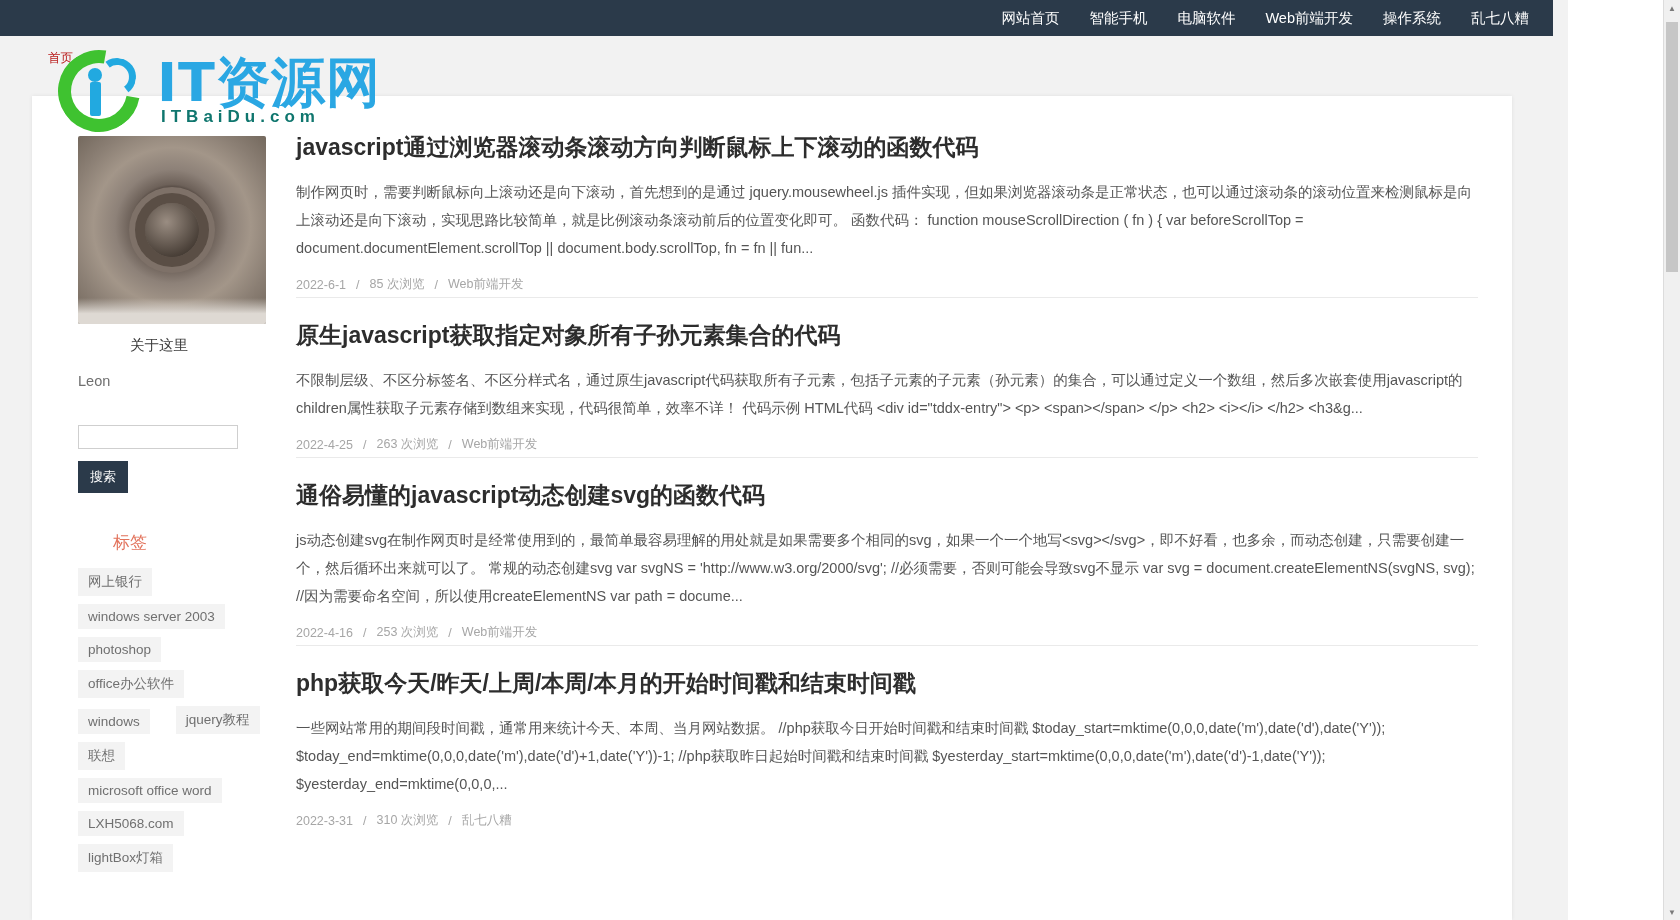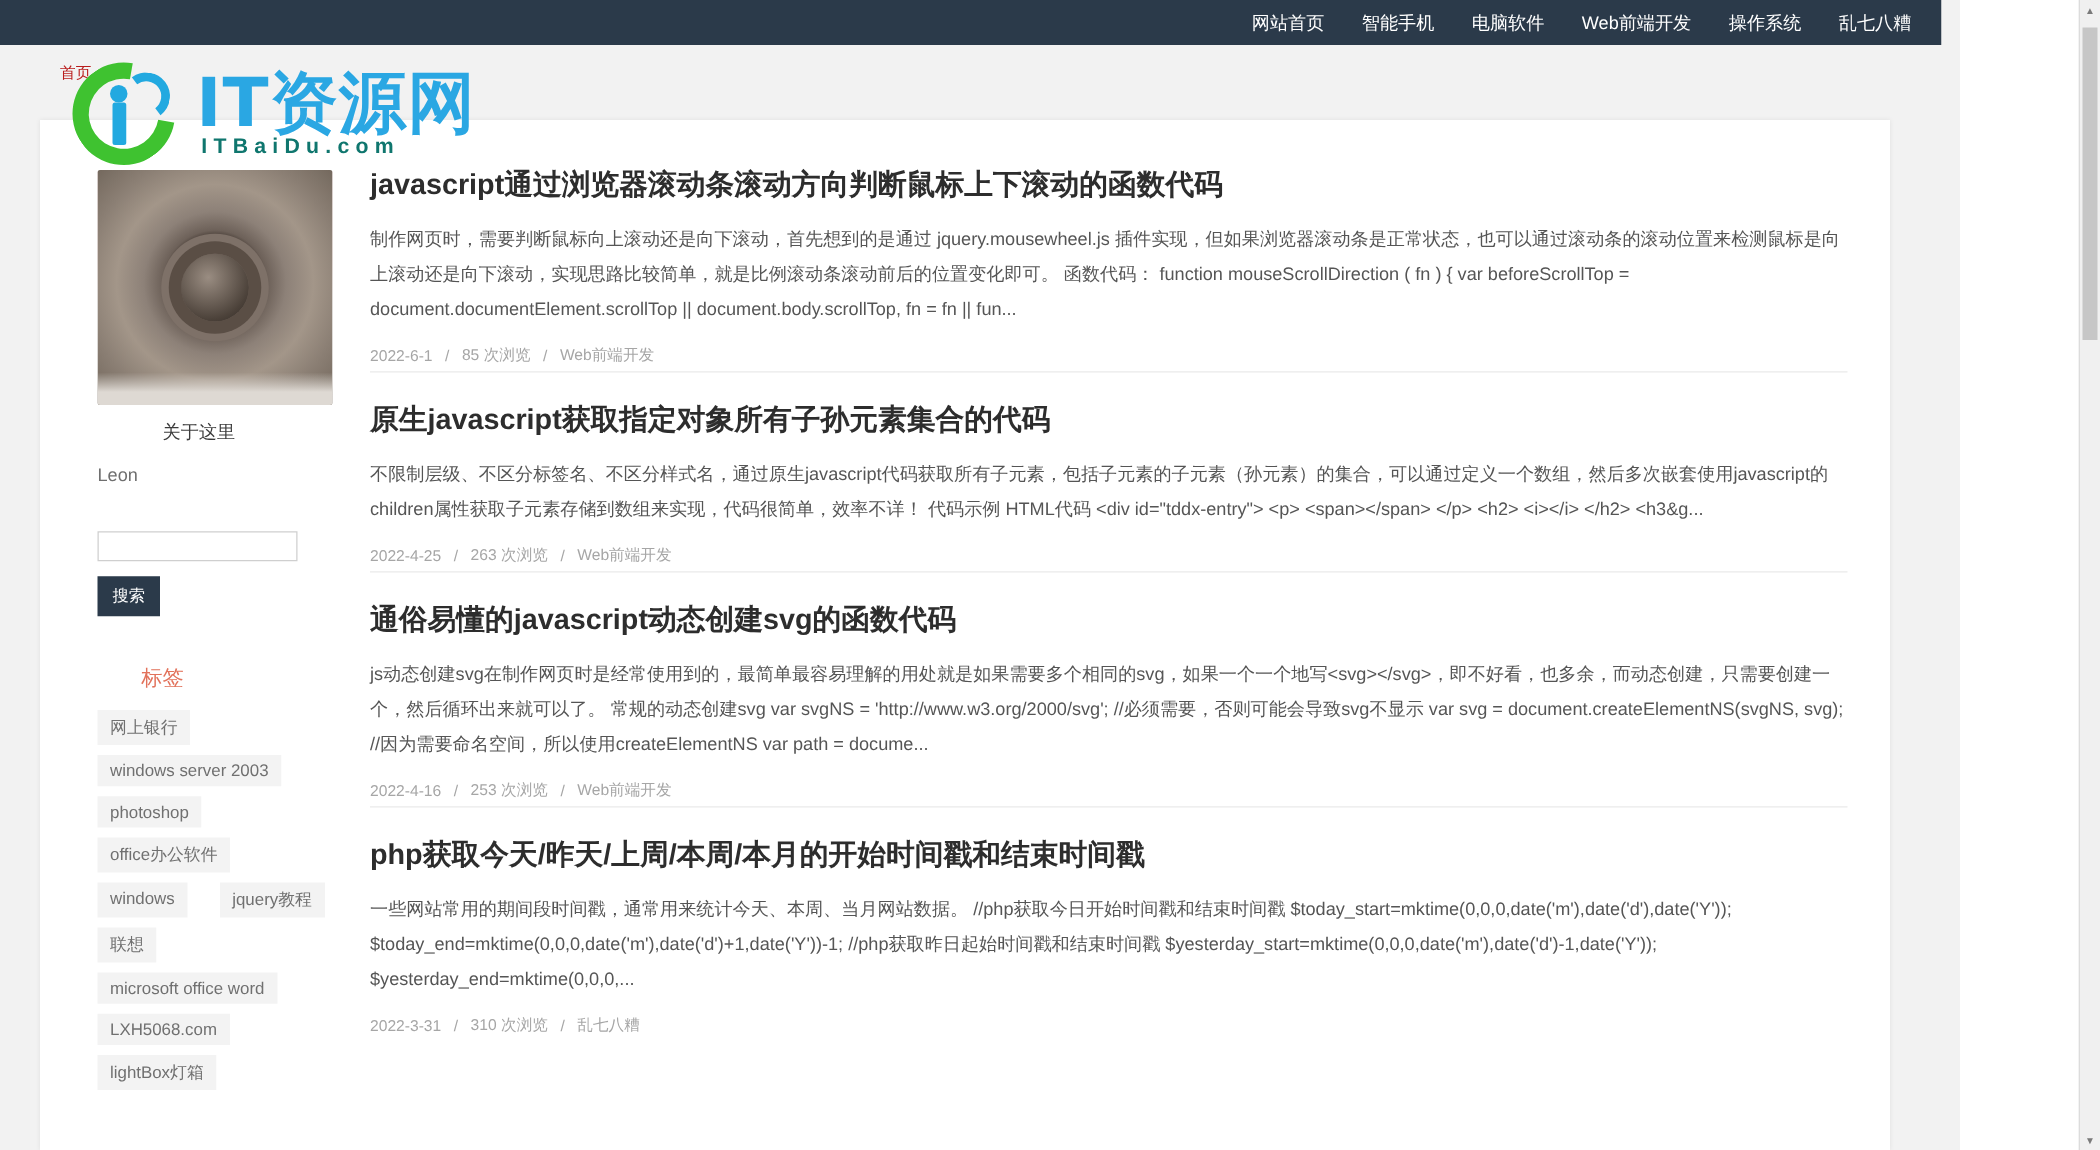--- a/index.html
+++ b/index.html
@@ -148,21 +148,21 @@
     margin-top: 12px;
     background: #2b3a4a; color: #fff;
     border: none; padding: 7px 12px;
     font-size: 13px; cursor: pointer;
     font-family: inherit;
   }
   .tags-title {
     margin-top: 38px; margin-bottom: 14px;
     font-size: 17px; color: #e2725b; margin-left: 35px;
   }
-  .tags { display: flex; flex-wrap: wrap; gap: 8px 26px; width: 200px; }
+  .tags { display: flex; flex-wrap: wrap; gap: 8px 26px; width: 200px; align-items: flex-end; }
   .tag {
     background: #f3f3f3; color: #707070;
     font-size: 13.5px; padding: 5px 10px;
     white-space: nowrap; cursor: pointer;
   }
 
   
   .main {
     flex: 1 1 auto;
     padding: 36px 34px 20px 34px;

